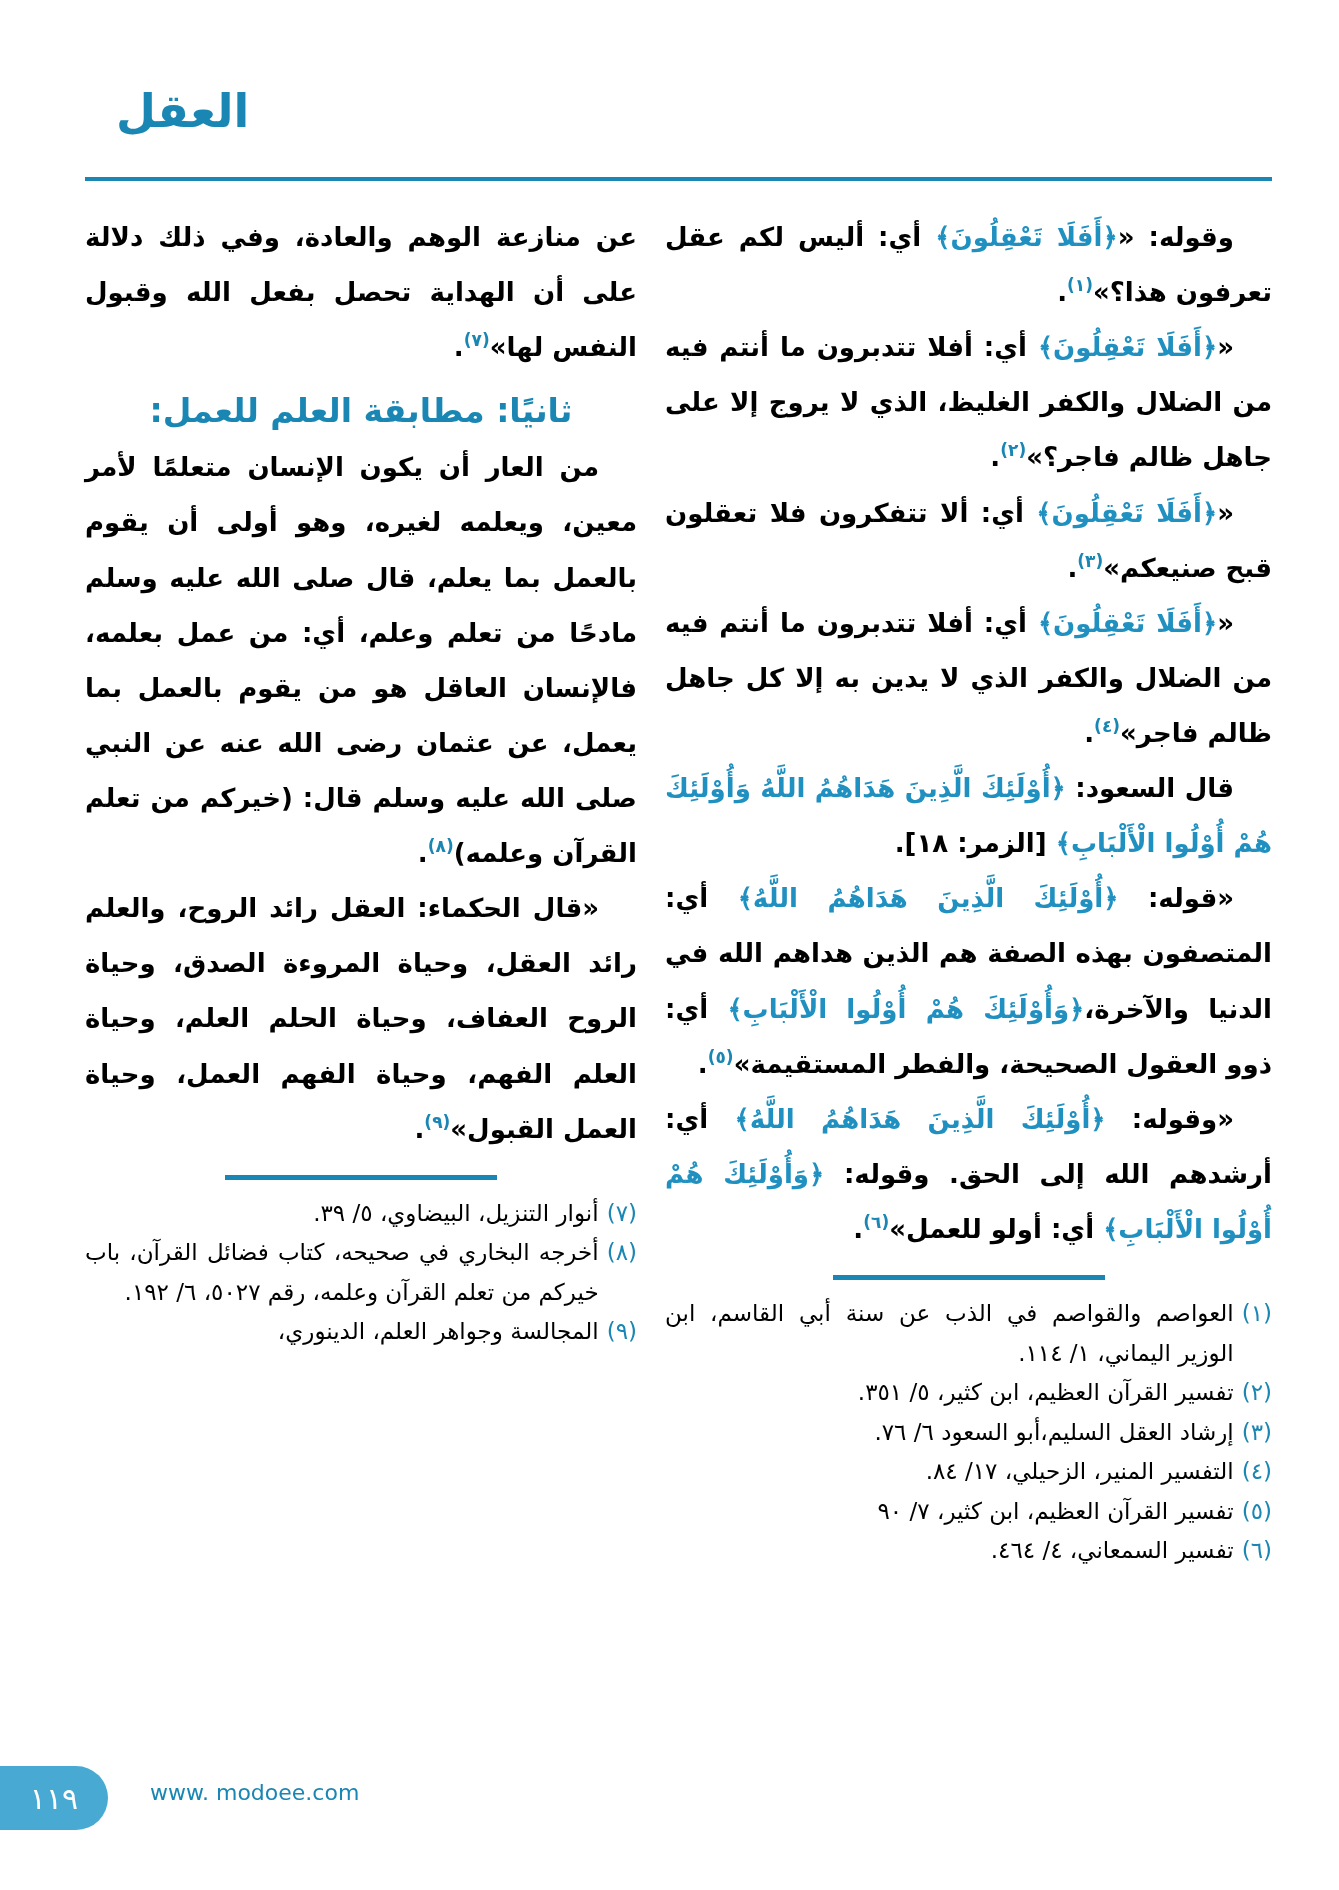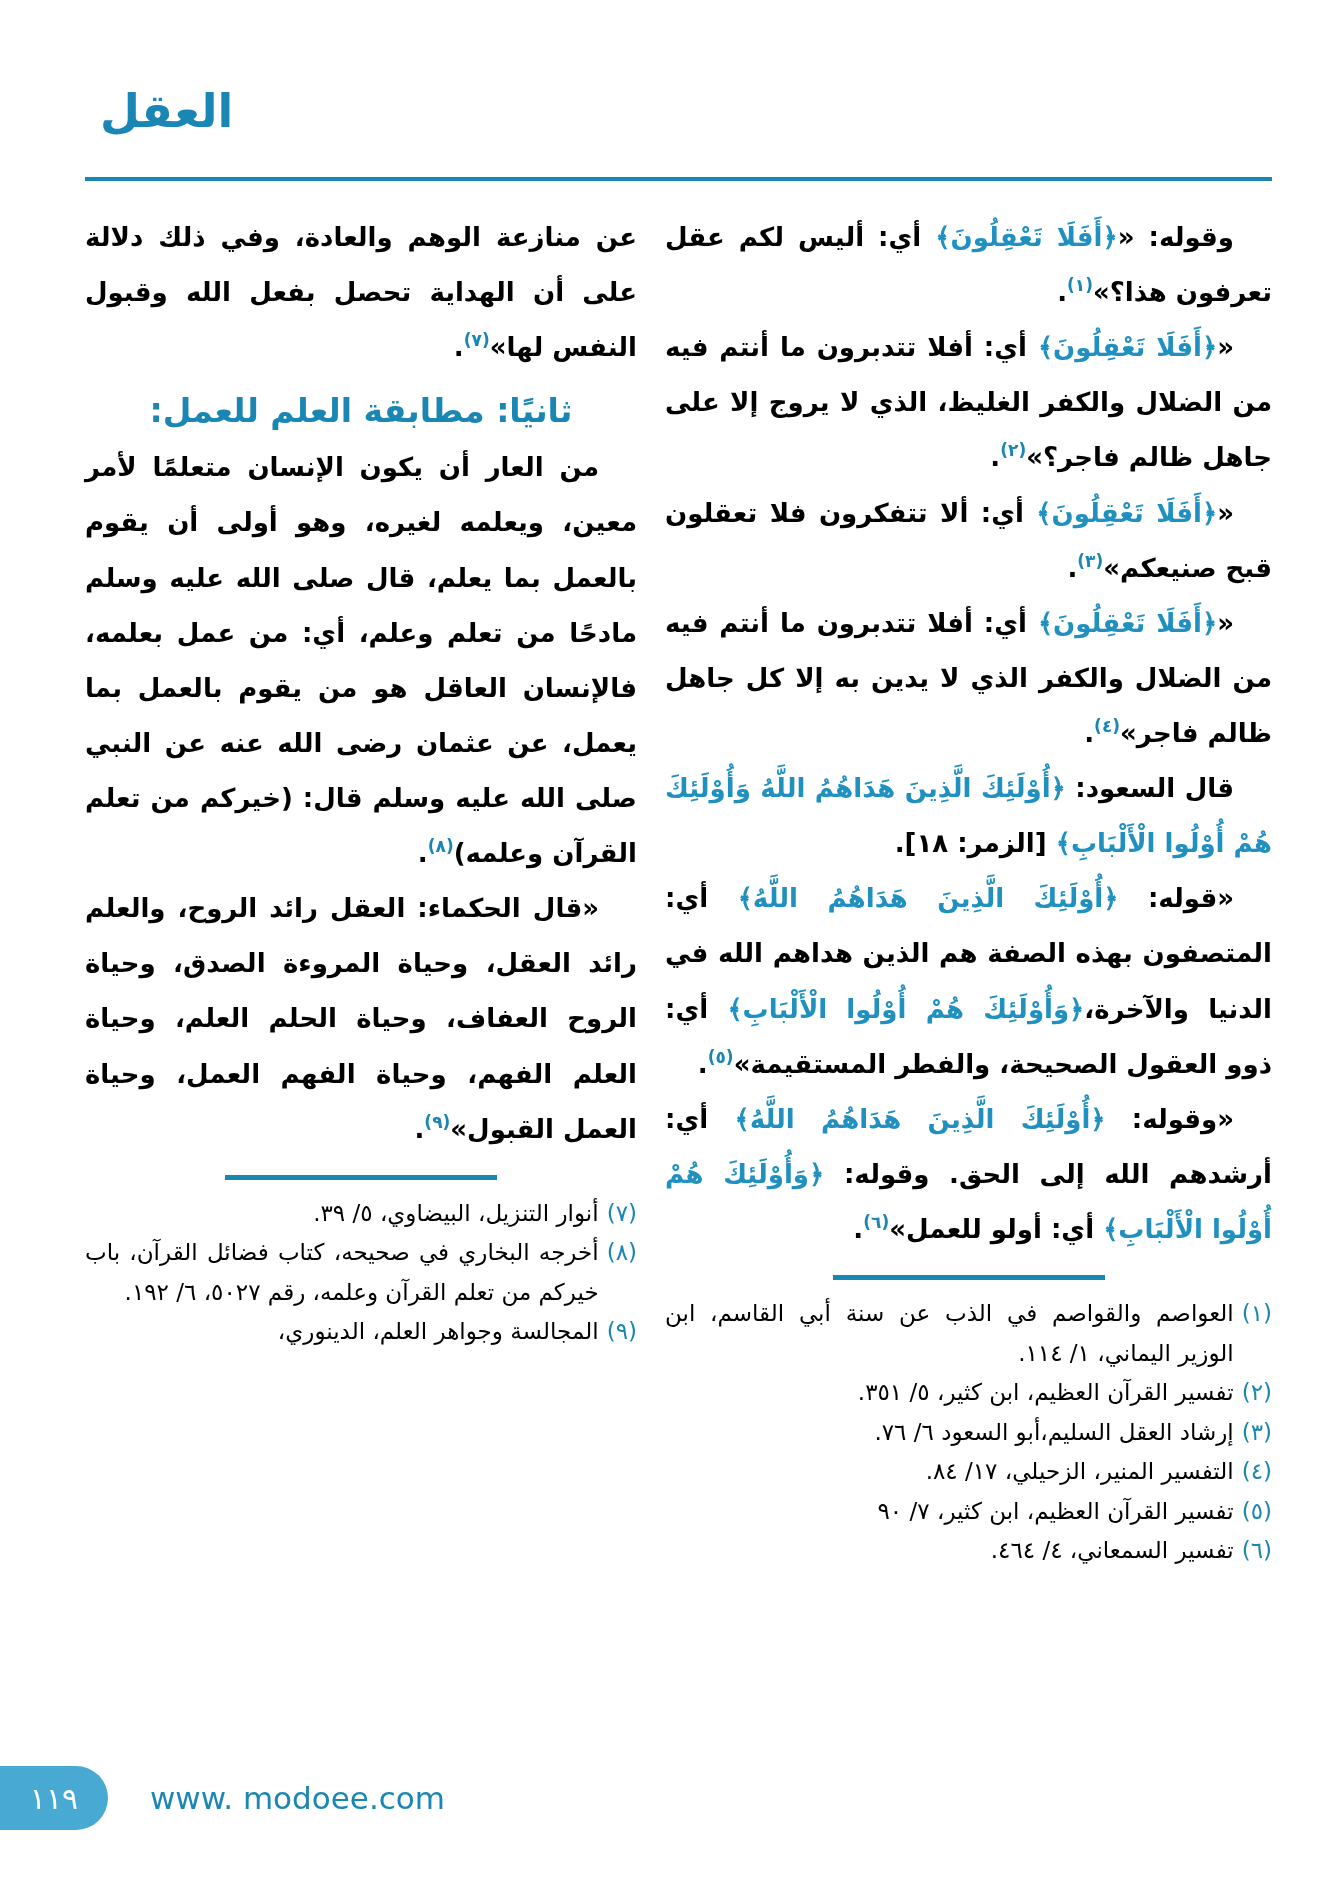--- a/index.html
+++ b/index.html
@@ -14,21 +14,21 @@
     width:1339px;
     height:1890px;
     position:relative;
     background:#ffffff;
     font-family:"DejaVu Sans", sans-serif;
     overflow:hidden;
   }
   .page-title{
     position:absolute;
     top:84px;
-    left:100px;
+    left:116px;
     font-size:46px;
     font-weight:bold;
     color:var(--accent);
   }
   .header-rule{
     position:absolute;
     top:177px;
     left:85px;
     width:1187px;
     height:4px;
@@ -103,21 +103,21 @@
     font-weight:normal;
     display:flex;
     align-items:center;
     justify-content:center;
   }
   .site-url{
     position:absolute;
     left:150px;
     top:1780px;
     color:var(--accent);
-    font-size:31px;
+    font-size:22px;
   }
 </style>
 </head>
 <body>
 
 <div class="page-title">العقل</div>
 <div class="header-rule"></div>
 
 <div class="content">
   <section class="col col-right">

